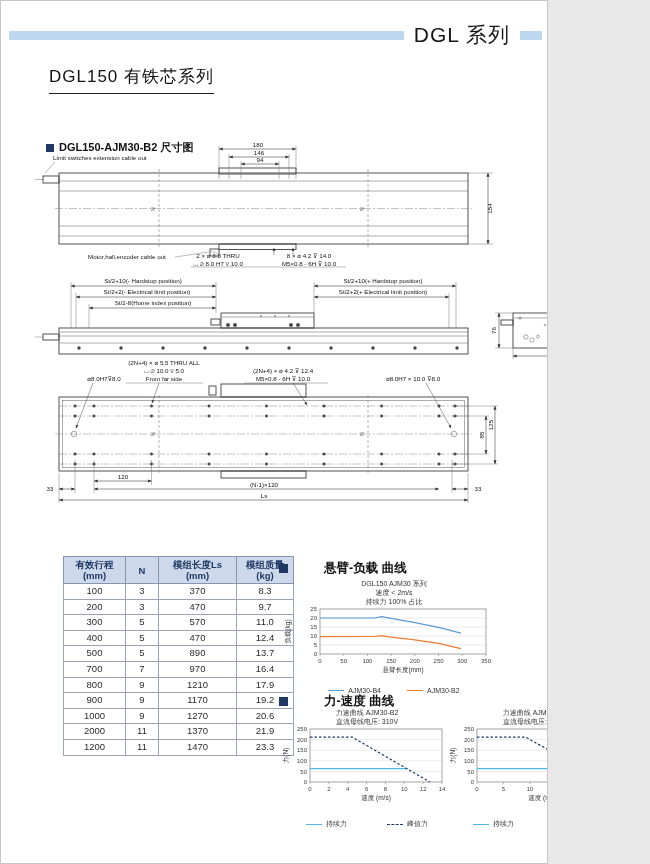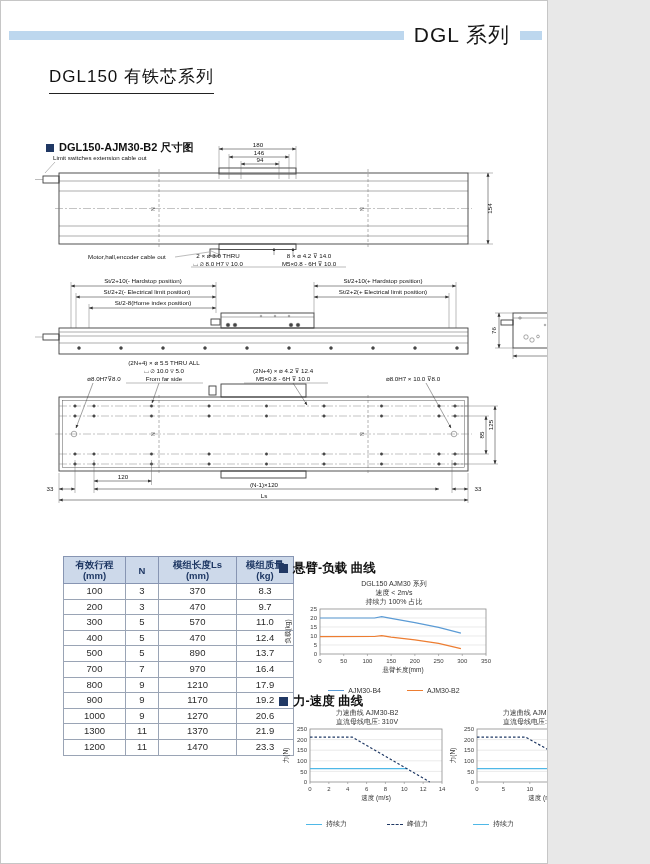--- a/index.html
+++ b/index.html
@@ -26,21 +26,21 @@
   .sec{stroke:#777;stroke-width:0.55;stroke-dasharray:3,2;fill:none;}
   .dim{stroke:#333;stroke-width:0.55;marker-start:url(#ar);marker-end:url(#ar);}
   .ldr{stroke:#444;stroke-width:0.5;fill:none;marker-end:url(#ar);}
   .t6{font-size:6.2px;fill:#141414;}
   .t5{font-size:5px;fill:#333;}
   
   .spec{position:absolute;left:62px;top:555px;border-collapse:collapse;border:1.5px solid #2a3a6b;}
   .spec th{background:#cdd9ea;color:#1f3864;font-size:9.5px;font-weight:bold;border:1px solid #8795b2;padding:2px 1px;line-height:11px;}
   .spec td{font-size:9.5px;color:#2b2b2b;text-align:center;border:0.8px solid #9aa4b5;padding:2px 0;line-height:10.6px;}
   
-  .sect{position:absolute;display:flex;align-items:center;font-weight:bold;font-size:12.5px;color:#111;}
+  .sect{position:absolute;display:flex;align-items:center;font-weight:bold;font-size:12.5px;color:#111;gap:31px;}
   .sq2{width:9px;height:9px;background:#203864;margin-right:5px;flex:0 0 auto;}
   .chart{position:absolute;}
   .ct{text-align:center;font-size:7px;line-height:9px;color:#333;}
   .leg{display:flex;justify-content:center;gap:26px;font-size:7px;color:#333;margin-top:1px;}
   .leg .it{display:flex;align-items:center;gap:4px;}
   .leg .sw{display:inline-block;width:16px;height:0;border-top:1.5px solid #000;}
   
   .side{position:absolute;left:612px;top:148px;width:37px;}
   .tab{box-sizing:border-box;border-top:1px solid #b5b5b5;display:flex;align-items:center;justify-content:center;color:#8a8a8a;font-size:9px;}
   .tab:last-child{border-bottom:1px solid #b5b5b5;}
@@ -375,21 +375,21 @@
           <td>1170</td>
           <td>19.2</td>
         </tr>
       <tr>
           <td>1000</td>
           <td>9</td>
           <td>1270</td>
           <td>20.6</td>
         </tr>
       <tr>
-          <td>1300</td>
+          <td>2000</td>
           <td>11</td>
           <td>1370</td>
           <td>21.9</td>
         </tr>
       <tr>
           <td>1200</td>
           <td>11</td>
           <td>1470</td>
           <td>23.3</td>
         </tr>

